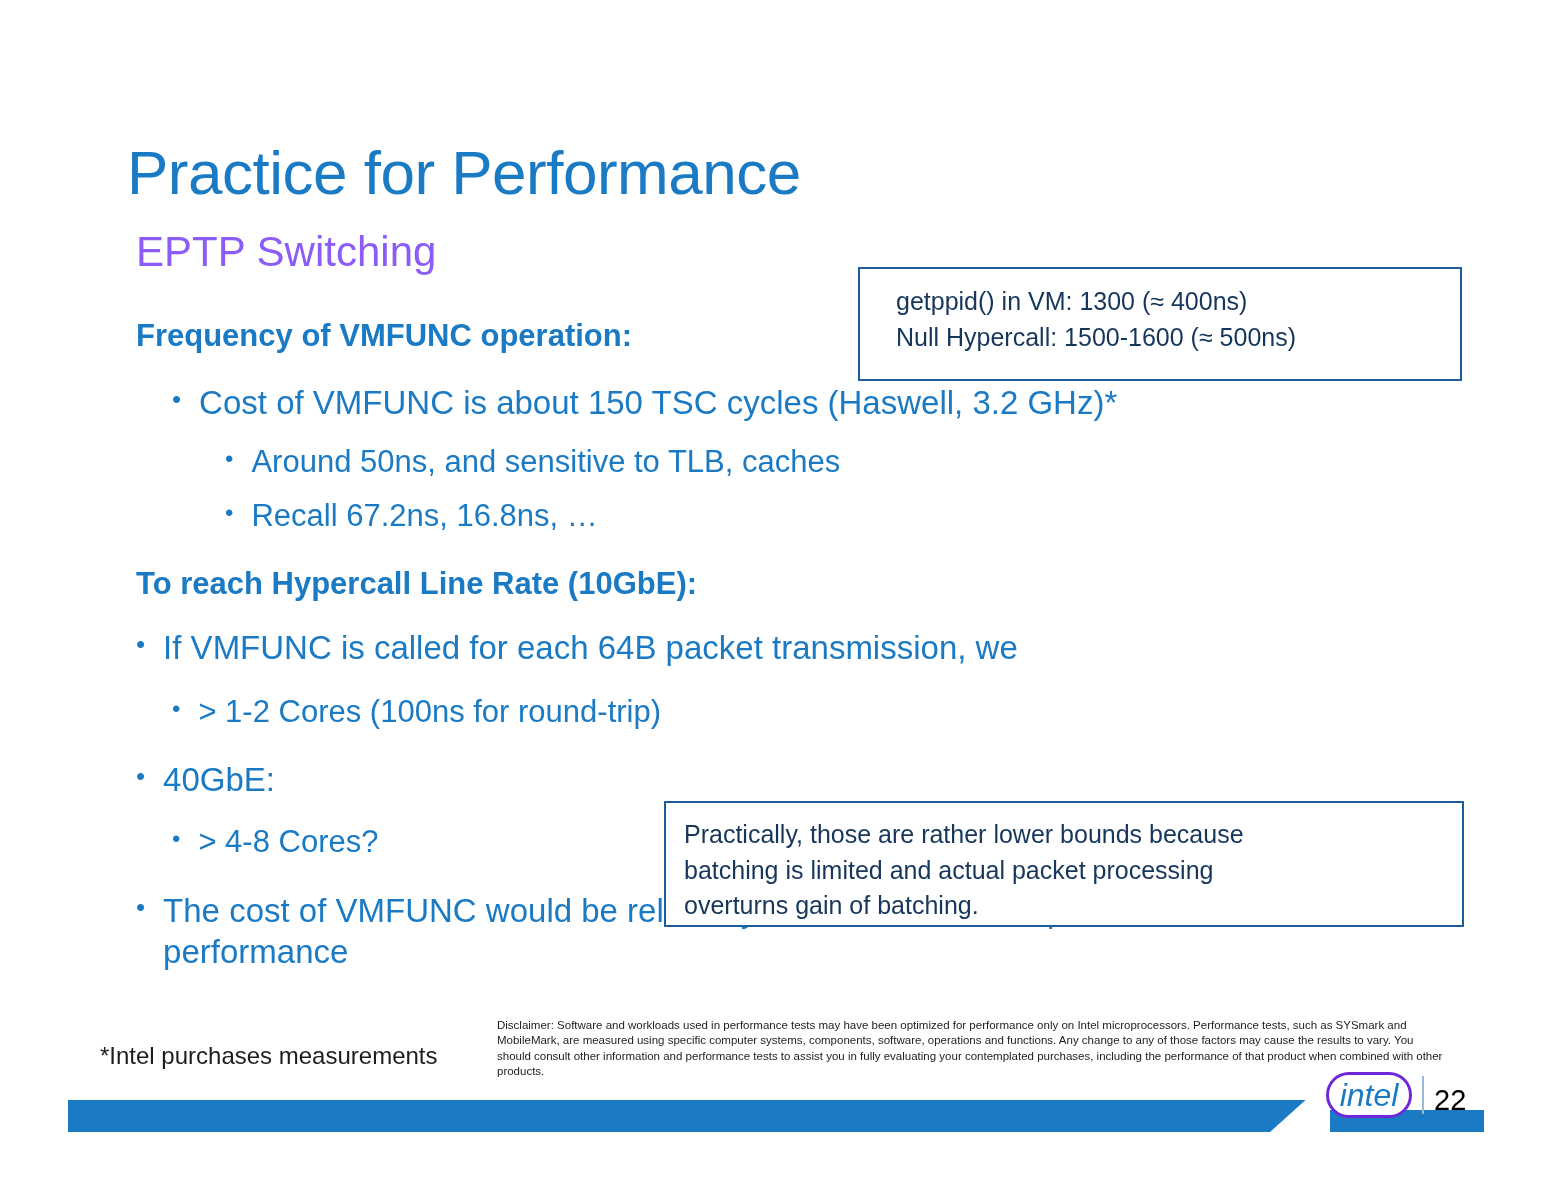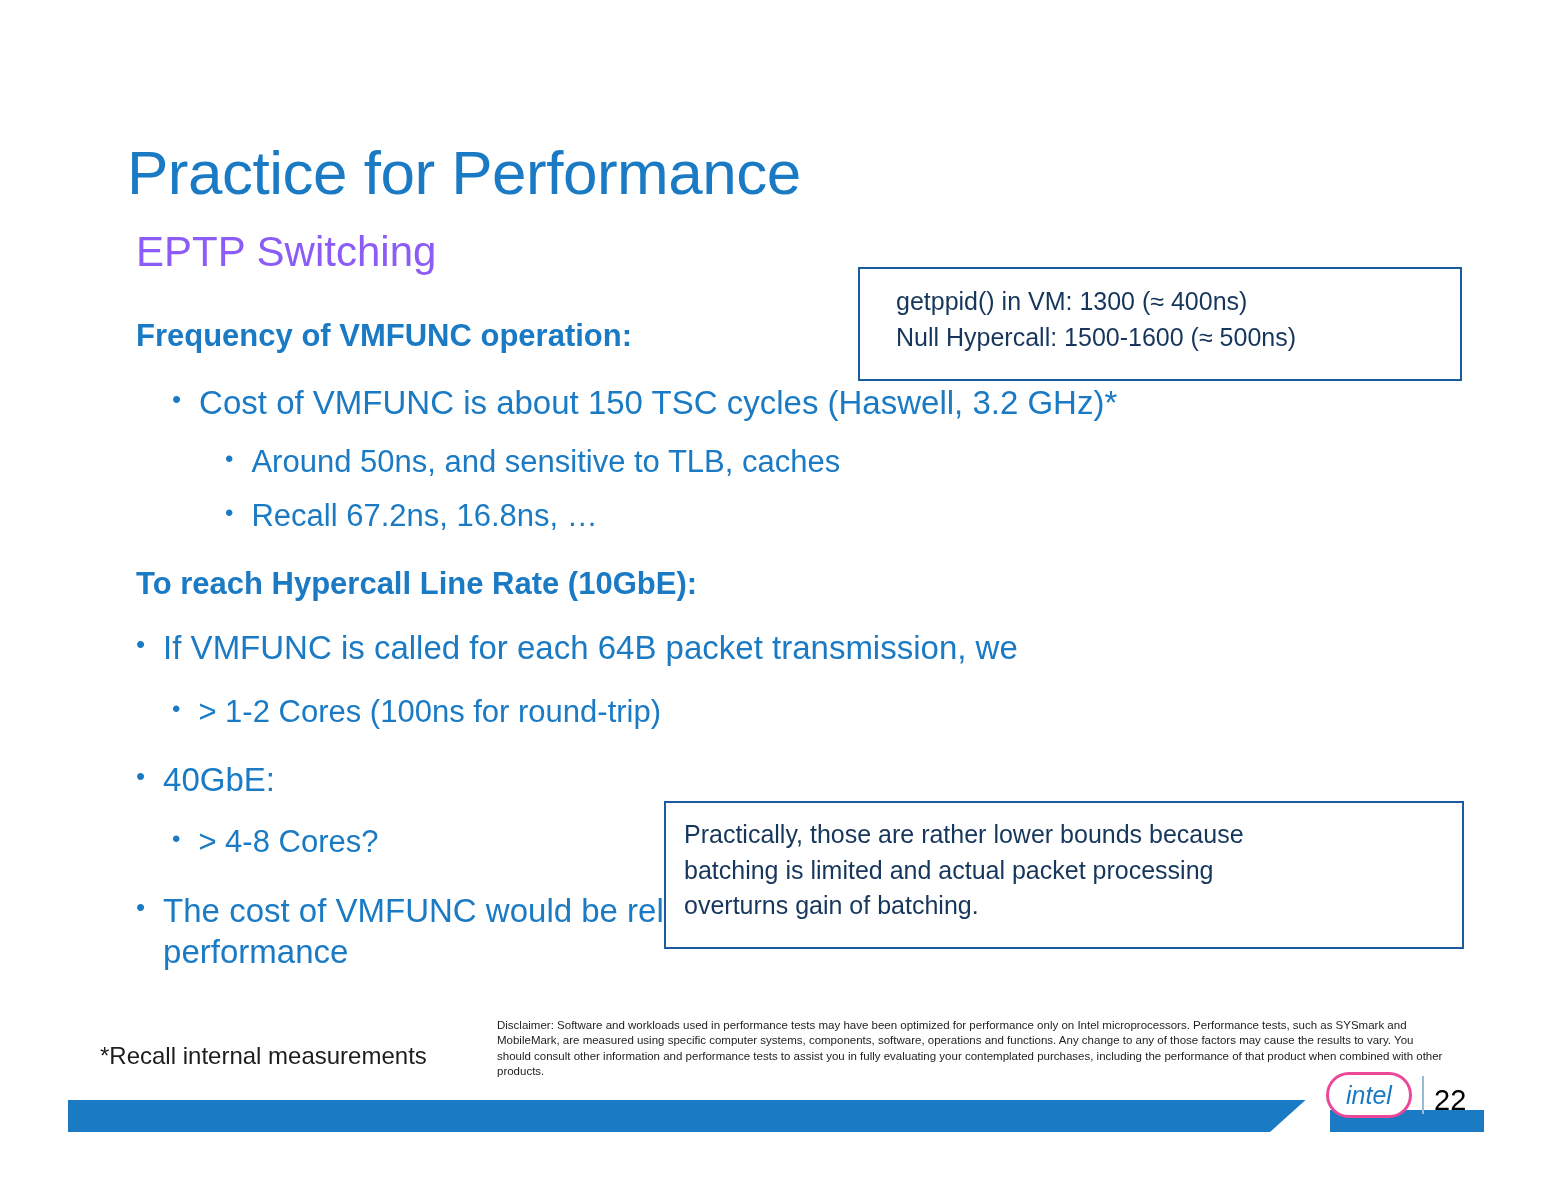--- a/index.html
+++ b/index.html
@@ -58,21 +58,21 @@
   }
   .callout-top .line {
     font-size: 25px;
     line-height: 1.45;
     white-space: nowrap;
   }
   .callout-bottom {
     left: 664px;
     top: 756px;
     width: 800px;
-    height: 148px;
+    height: 126px;
     padding: 14px 18px 16px 18px;
   }
   .callout-bottom .line {
     font-size: 25px;
     line-height: 1.42;
     white-space: nowrap;
   }
 
   
   .section-head {
@@ -159,24 +159,24 @@
     width: 154px;
     height: 32px;
     background: #ffffff;
   }
   .intel-logo {
     position: absolute;
     left: 1326px;
     top: 1072px;
     width: 86px;
     height: 46px;
-    border: 3px solid #ec4899;
+    border: 3px solid #6d28d9;
     border-radius: 23px;
     color: #1b7ac4;
-    font-size: 25px;
+    font-size: 32px;
     font-style: italic;
     display: flex;
     align-items: center;
     justify-content: center;
     background: #ffffff;
     box-sizing: border-box;
   }
   .logo-divider {
     position: absolute;
     left: 1422px;
@@ -249,21 +249,21 @@
     <span class="dot">•</span>
     <span class="txt">The cost of VMFUNC would be relatively small, and it would provide scalable performance</span>
   </div>
 
   <div class="callout callout-bottom">
     <div class="line">Practically, those are rather lower bounds because</div>
     <div class="line">batching is limited and actual packet processing</div>
     <div class="line">overturns gain of batching.</div>
   </div>
 
-  <div class="footnote">*Recall internal measurements</div>
+  <div class="footnote">*Intel purchases measurements</div>
   <div class="disclaimer">Disclaimer: Software and workloads used in performance tests may have been optimized for performance only on Intel microprocessors. Performance tests, such as SYSmark and MobileMark, are measured using specific computer systems, components, software, operations and functions. Any change to any of those factors may cause the results to vary. You should consult other information and performance tests to assist you in fully evaluating your contemplated purchases, including the performance of that product when combined with other products.</div>
 
   <div class="bottombar"></div>
   <div class="bar-notch"></div>
   <div class="bar-white-right"></div>
   <div class="intel-logo">intel</div>
   <div class="logo-divider"></div>
   <div class="page-num">22</div>
 
 </div>

